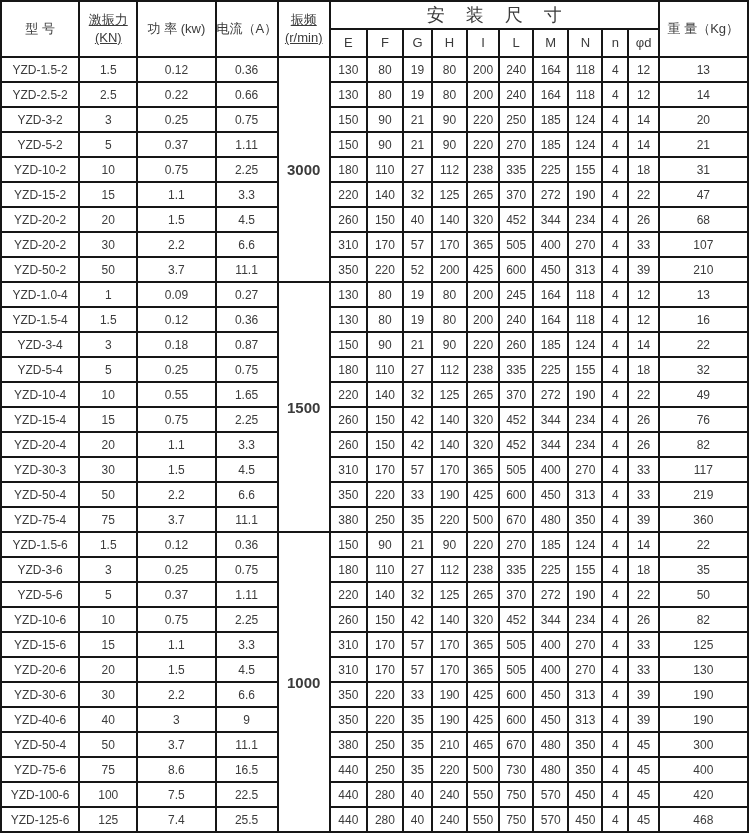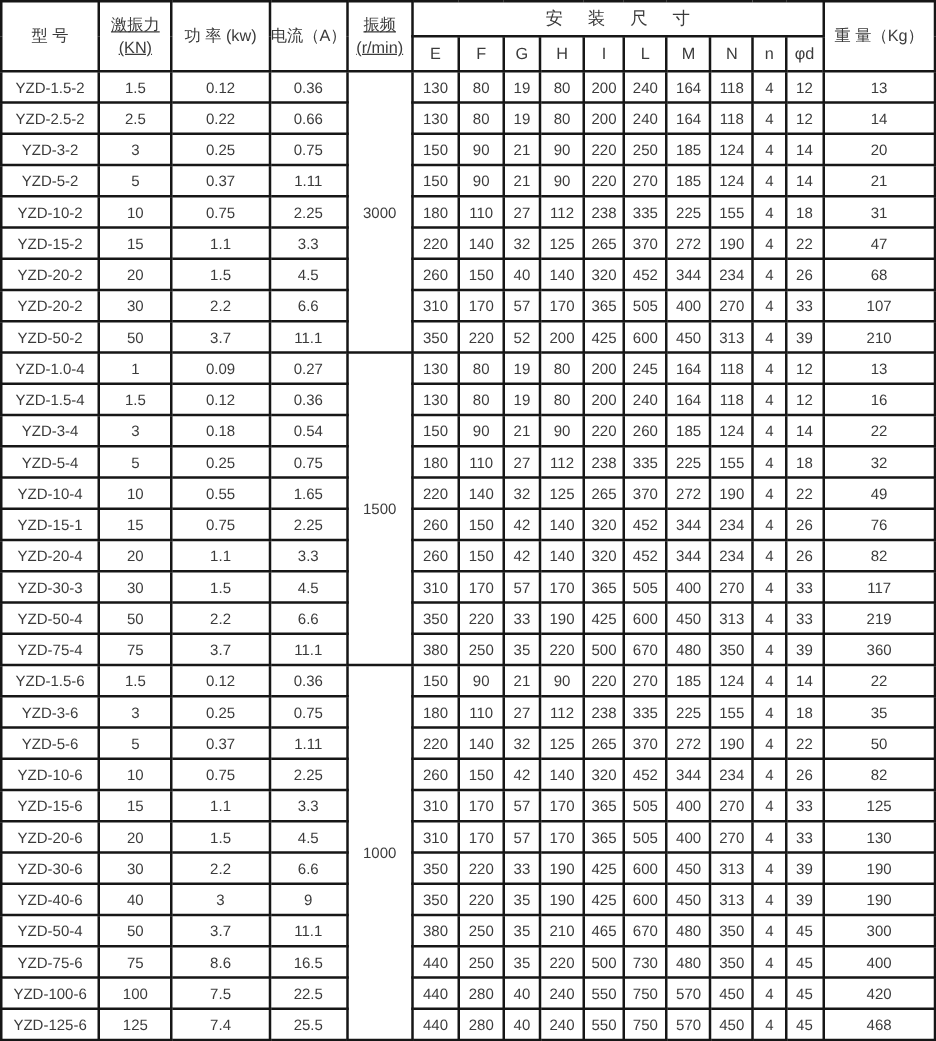--- a/index.html
+++ b/index.html
@@ -31,27 +31,27 @@
   }
   thead th {
     font-weight: normal;
     font-size: 13px;
     line-height: 1.25;
   }
   thead tr.h1 { height: 28px; }
   thead tr.h2 { height: 28px; }
   th.dims-title {
     word-spacing: 16px;
-    font-size: 14px;
+    font-size: 18px;
   }
   tbody td {
     font-size: 12px;
     height: 23px;
   }
-  td.freq-cell { font-size: 12px; }
+  td.freq-cell { font-size: 15px; font-weight: bold; }
   .two-line div { line-height: 1.35; text-decoration: underline; }
 </style>
 </head>
 <body>
 
 <table class="spec">
   <colgroup>
     <col style="width:78px">
       <col style="width:58px">
       <col style="width:78px">
@@ -285,21 +285,21 @@
         <td>164</td>
         <td>118</td>
         <td>4</td>
         <td>12</td>
         <td>16</td>
       </tr>
       <tr>
         <td>YZD-3-4</td>
         <td>3</td>
         <td>0.18</td>
-        <td>0.54</td>
+        <td>0.87</td>
         <td>150</td>
         <td>90</td>
         <td>21</td>
         <td>90</td>
         <td>220</td>
         <td>260</td>
         <td>185</td>
         <td>124</td>
         <td>4</td>
         <td>14</td>
@@ -333,21 +333,21 @@
         <td>125</td>
         <td>265</td>
         <td>370</td>
         <td>272</td>
         <td>190</td>
         <td>4</td>
         <td>22</td>
         <td>49</td>
       </tr>
       <tr>
-        <td>YZD-15-1</td>
+        <td>YZD-15-4</td>
         <td>15</td>
         <td>0.75</td>
         <td>2.25</td>
         <td>260</td>
         <td>150</td>
         <td>42</td>
         <td>140</td>
         <td>320</td>
         <td>452</td>
         <td>344</td>

